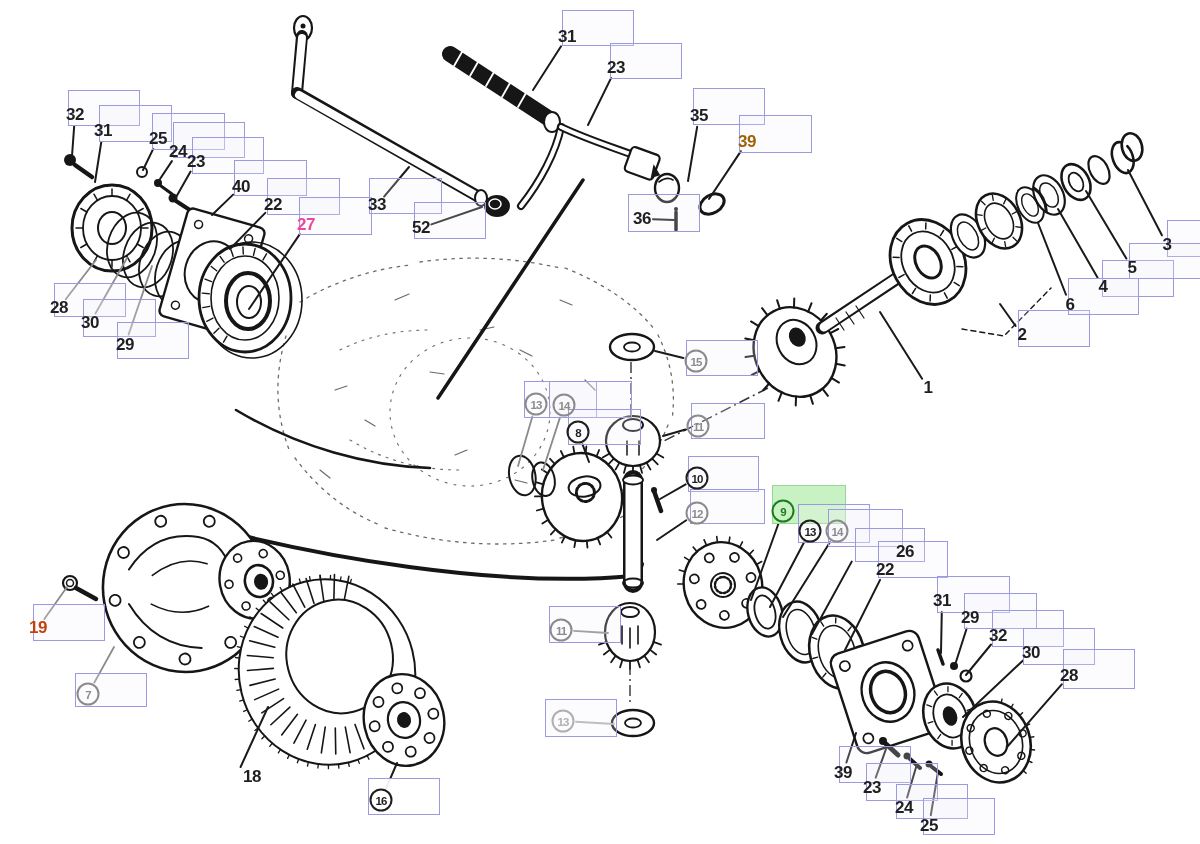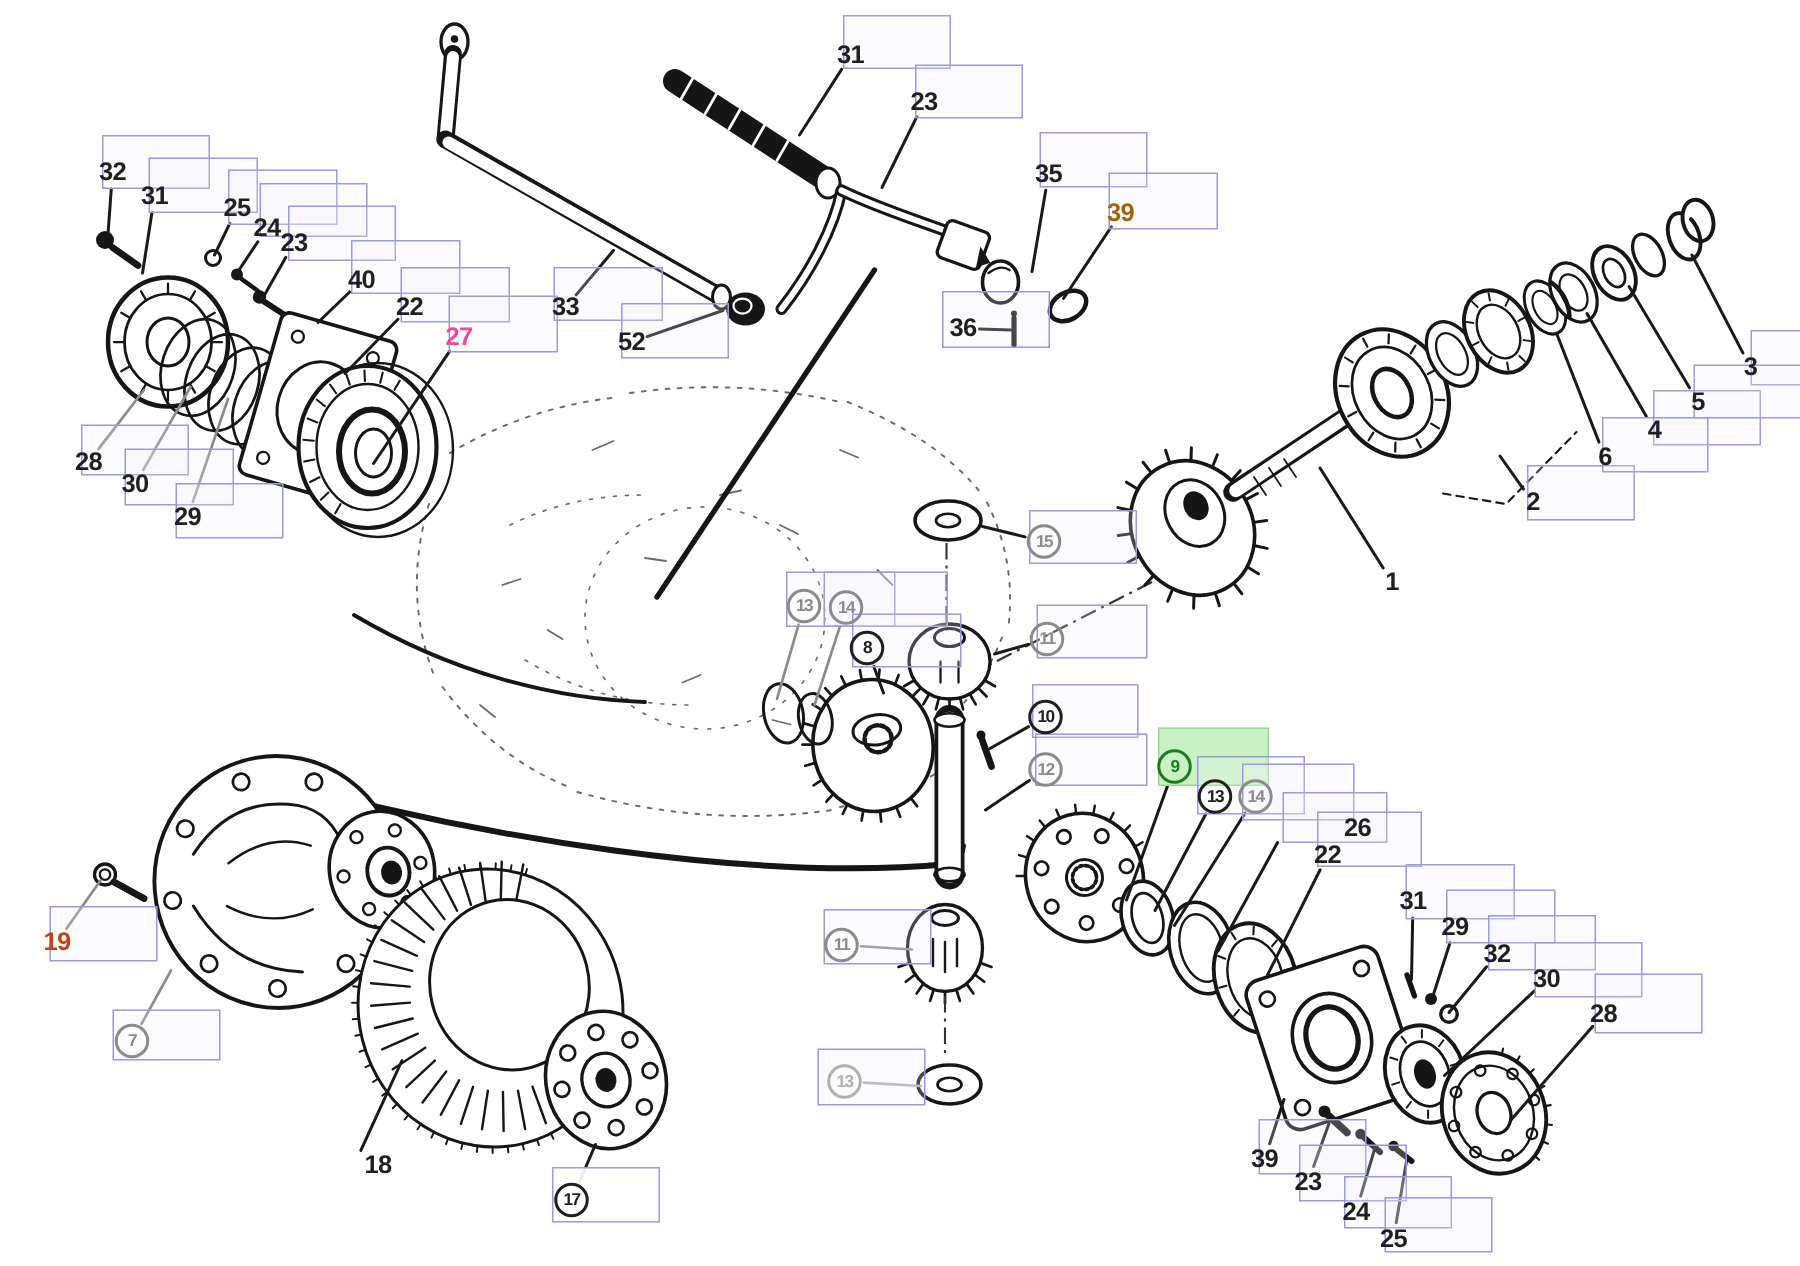--- a/index.html
+++ b/index.html
@@ -748,18 +748,18 @@
     <div class="hotspot" style="left: 896px; top: 784px; width: 70px; height: 33px;"></div>
     <div class="callout plain" style="left: 904px; top: 808px; color: rgb(31, 31, 31);">24</div>
     <div class="hotspot" style="left: 923px; top: 798px; width: 70px; height: 35px;"></div>
     <div class="callout plain" style="left: 929px; top: 826px; color: rgb(31, 31, 31);">25</div>
     <div class="hotspot" style="left: 33px; top: 604px; width: 70px; height: 35px;"></div>
     <div class="callout plain" style="left: 38px; top: 628px; color: #c2410c;">19</div>
     <div class="hotspot" style="left: 75px; top: 673px; width: 70px; height: 32px;"></div>
     <div class="callout circ" style="left: 88px; top: 694px; color: rgb(139, 139, 139); border-color: rgb(139, 139, 139);">7</div>
     <div class="callout plain" style="left: 236px; top: 777px; color: rgb(31, 31, 31); margin-left: 16px;">18</div>
     <div class="hotspot white" style="left: 368px; top: 778px; width: 70px; height: 35px;"></div>
-    <div class="callout circ" style="left: 381px; top: 800px; color: rgb(31, 31, 31); border-color: rgb(31, 31, 31);">17</div>
+    <div class="callout circ" style="left: 381px; top: 800px; color: rgb(31, 31, 31); border-color: rgb(31, 31, 31);">16</div>
     <div class="hotspot" style="left: 549px; top: 606px; width: 70px; height: 35px;"></div>
     <div class="callout circ" style="left: 561px; top: 630px; color: rgb(139, 139, 139); border-color: rgb(139, 139, 139);">11</div>
     <div class="hotspot" style="left: 545px; top: 699px; width: 70px; height: 36px;"></div>
     <div class="callout circ" style="left: 563px; top: 721px; color: rgb(176, 176, 176); border-color: rgb(176, 176, 176);">13</div>
   </div>
 
 </body></html>

